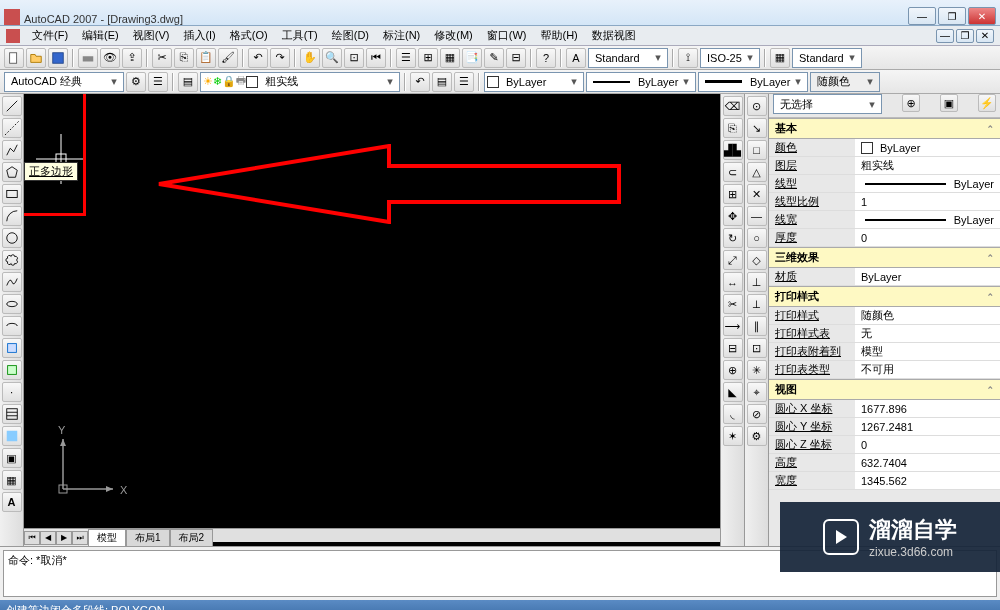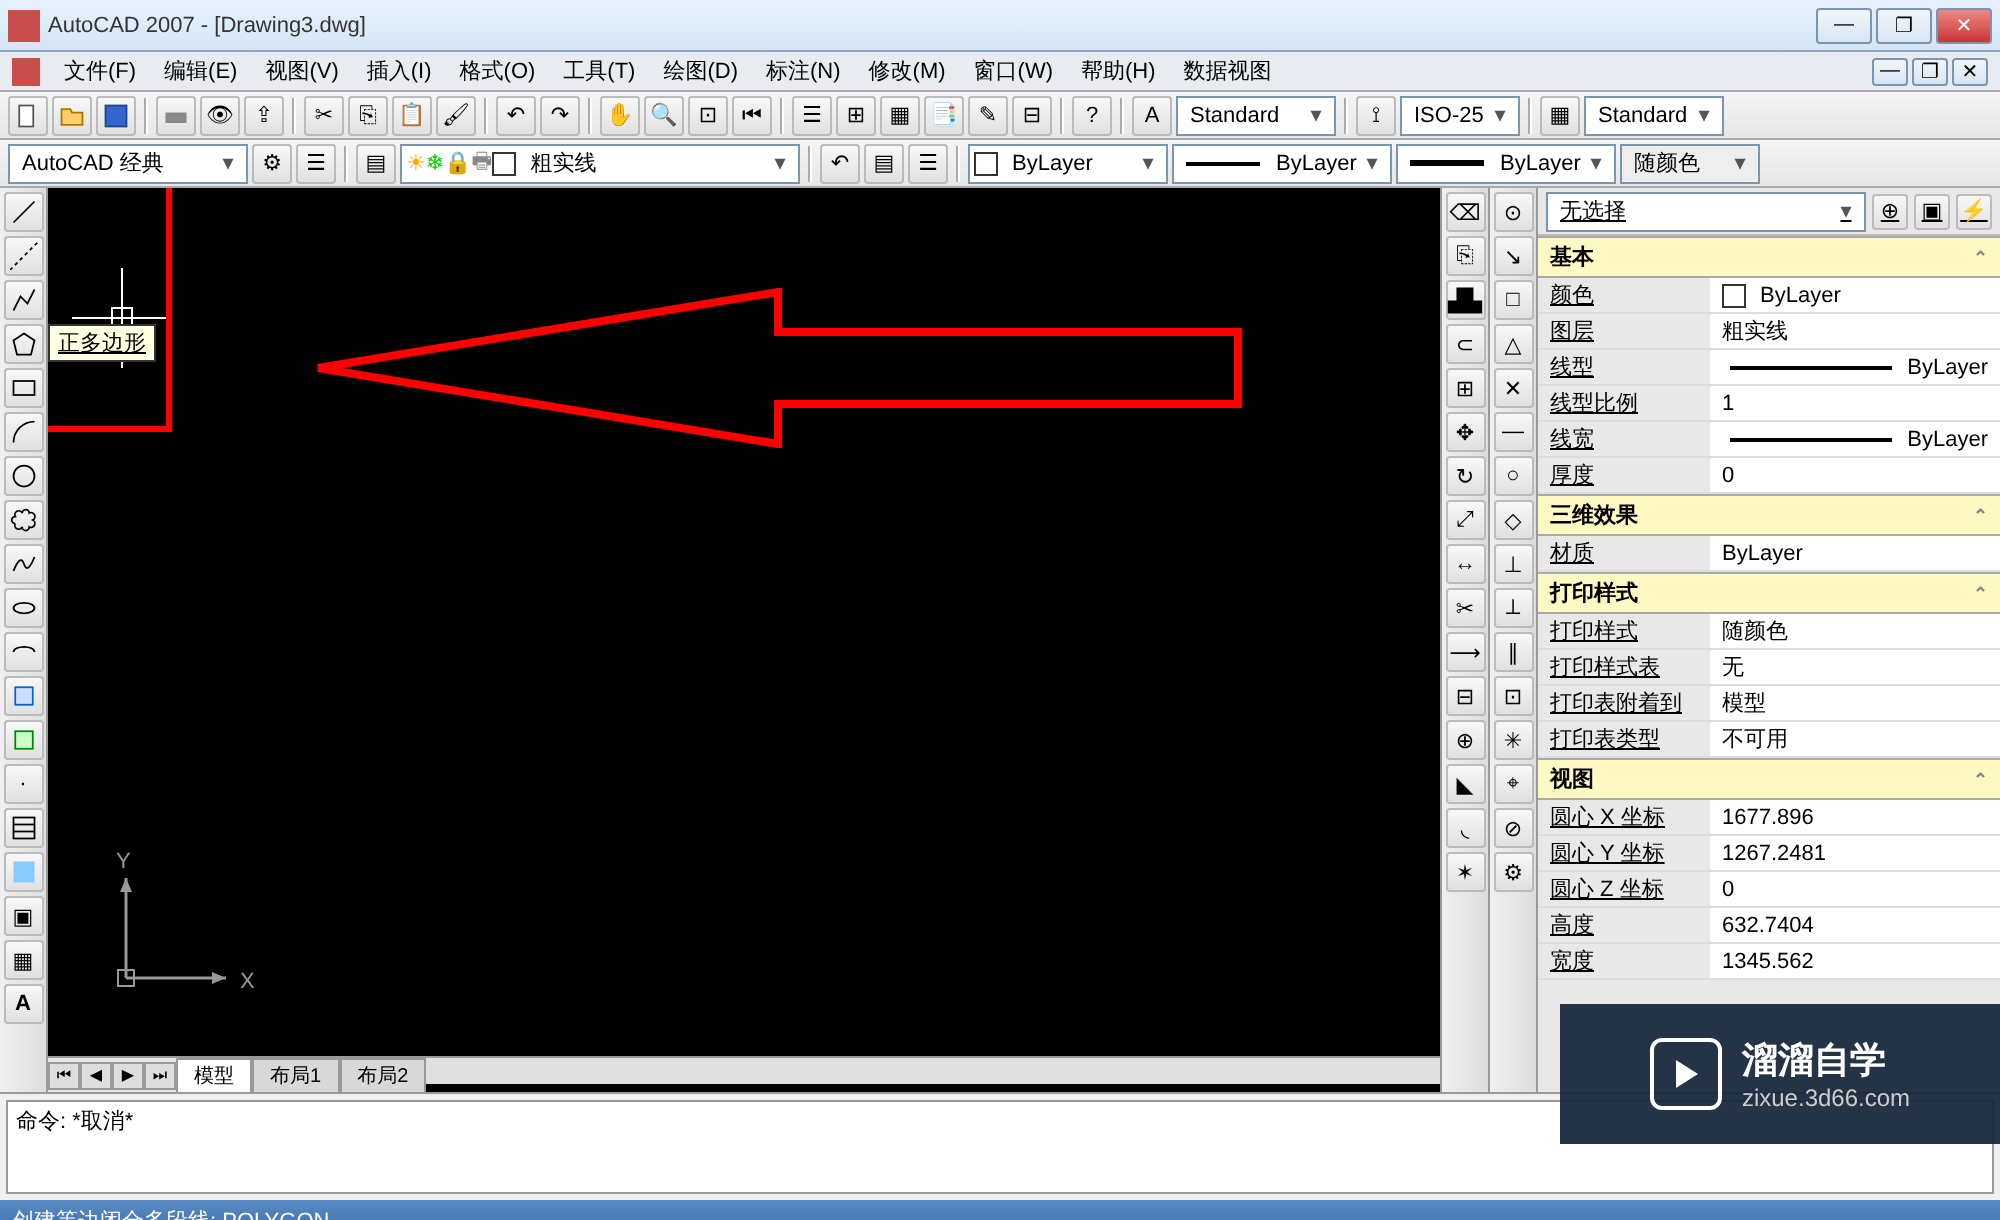--- a/index.html
+++ b/index.html
@@ -1,17 +1,17 @@
 <!DOCTYPE html>
 <html><head>
 <meta charset="utf-8">
 <style>
 *{margin:0;padding:0;box-sizing:border-box;font-family:"Microsoft YaHei",SimSun,sans-serif;font-size:11px;}
 body{background:#cce4f7;width:1000px;height:610px;overflow:hidden;position:relative;}
-.titlebar{height:26px;background:linear-gradient(#e8f1fb,#d4e6f7);display:flex;align-items:center;padding:0 4px;border-bottom:1px solid #8ba8c4;}
+.titlebar{height:26px;background:linear-gradient(#e8f1fb,#d4e6f7);display:flex;align-items:flex-end;padding:0 4px;border-bottom:1px solid #8ba8c4;}
 .titlebar .icon{width:16px;height:16px;background:#c94f4f;margin-right:4px;}
 .titlebar .title{flex:1;color:#333;}
 .winbtns{display:flex;gap:2px;}
 .winbtn{width:28px;height:18px;background:linear-gradient(#f0f5fb,#d8e6f3);border:1px solid #7a95b0;border-radius:2px;display:flex;align-items:center;justify-content:center;font-size:10px;}
 .winbtn.close{background:linear-gradient(#e88,#c33);color:#fff;}
 .menubar{height:20px;background:#e8ecf0;display:flex;align-items:center;padding:0 6px;gap:2px;border-bottom:1px solid #aab;}
 .menubar span{padding:2px 6px;cursor:default;}
 .toolbar{height:24px;background:linear-gradient(#f5f5f5,#e6e6e6);border-bottom:1px solid #aaa;display:flex;align-items:center;padding:0 4px;gap:2px;}
 .tbtn{width:20px;height:20px;background:linear-gradient(#f8f8f8,#e0e0e0);border:1px solid #bbb;border-radius:2px;display:flex;align-items:center;justify-content:center;}
 .tbtn svg{width:14px;height:14px;}
@@ -28,32 +28,32 @@
 .canvas{flex:1;position:relative;background:#000;overflow:hidden;}
 .ucs{position:absolute;left:24px;bottom:24px;color:#999;}
 .tabs{height:18px;background:#e8e8e8;display:flex;align-items:center;border-top:1px solid #999;}
 .tabbtn{width:16px;height:14px;background:#ddd;border:1px solid #999;display:flex;align-items:center;justify-content:center;font-size:8px;}
 .tab{padding:1px 8px;background:#d8d8d8;border:1px solid #999;font-size:10px;}
 .tab.active{background:#fff;}
 .scrollbar-h{height:14px;background:#e0e0e0;border-top:1px solid #999;}
 .right-tools{width:24px;background:linear-gradient(90deg,#f0f0f0,#ddd);border-left:1px solid #999;display:flex;flex-direction:column;align-items:center;padding:2px 0;gap:2px;}
 .mid-tools{width:24px;background:linear-gradient(90deg,#f0f0f0,#ddd);border-left:1px solid #999;display:flex;flex-direction:column;align-items:center;padding:2px 0;gap:2px;}
 .props{width:232px;background:#e8e8e8;border-left:1px solid #999;display:flex;flex-direction:column;overflow:hidden;}
-.props-head{height:24px;display:flex;align-items:center;padding:0 4px;gap:3px;border-bottom:1px solid #bbb;text-decoration:underline;}
+.props-head{height:24px;display:flex;padding:0 4px;gap:20px;border-bottom:1px solid #bbb;}
 .props-head .combo{flex:1;}
 .prop-section{background:#fef9c3;padding:2px 6px;font-weight:bold;border-top:1px solid #aaa;border-bottom:1px solid #aaa;display:flex;justify-content:space-between;align-items:center;}
 .prop-row{display:flex;height:18px;border-bottom:1px solid #ddd;}
 .prop-label{width:86px;padding:1px 6px;background:#e8e8e8;text-decoration:underline;}
 .prop-val{flex:1;padding:1px 6px;background:#fff;display:flex;align-items:center;gap:4px;}
 .cmdarea{height:54px;background:#f0f0f0;border-top:1px solid #999;display:flex;flex-direction:column;}
 .cmdhist{flex:1;background:#fff;border:1px solid #999;margin:3px;padding:2px 4px;overflow:hidden;font-family:SimSun;}
 .status{height:20px;background:linear-gradient(#5a8bc4,#3a6ba4);color:#fff;display:flex;align-items:center;padding:0 6px;font-size:10px;}
 .watermark{position:absolute;right:0;bottom:38px;width:220px;height:70px;background:rgba(20,35,55,0.92);display:flex;align-items:center;justify-content:center;color:#fff;gap:10px;z-index:50;}
 .watermark .logo{width:36px;height:36px;border:2px solid #fff;border-radius:6px;display:flex;align-items:center;justify-content:center;}
-.watermark .txt1{font-size:18px;font-weight:bold;}
+.watermark .txt1{font-size:22px;font-weight:bold;}
 .watermark .txt2{font-size:12px;color:#ccc;}
 .redbox{position:absolute;border:3px solid red;pointer-events:none;}
 .tooltip{position:absolute;background:#ffffe1;border:1px solid #333;padding:1px 4px;font-size:11px;z-index:30;text-decoration:underline;}
 .chev{color:#888;font-size:9px;}
 .linesample{flex:1;height:2px;background:#000;margin:0 4px;}
 </style>
 </head>
 <body>
 
 <div class="titlebar">

